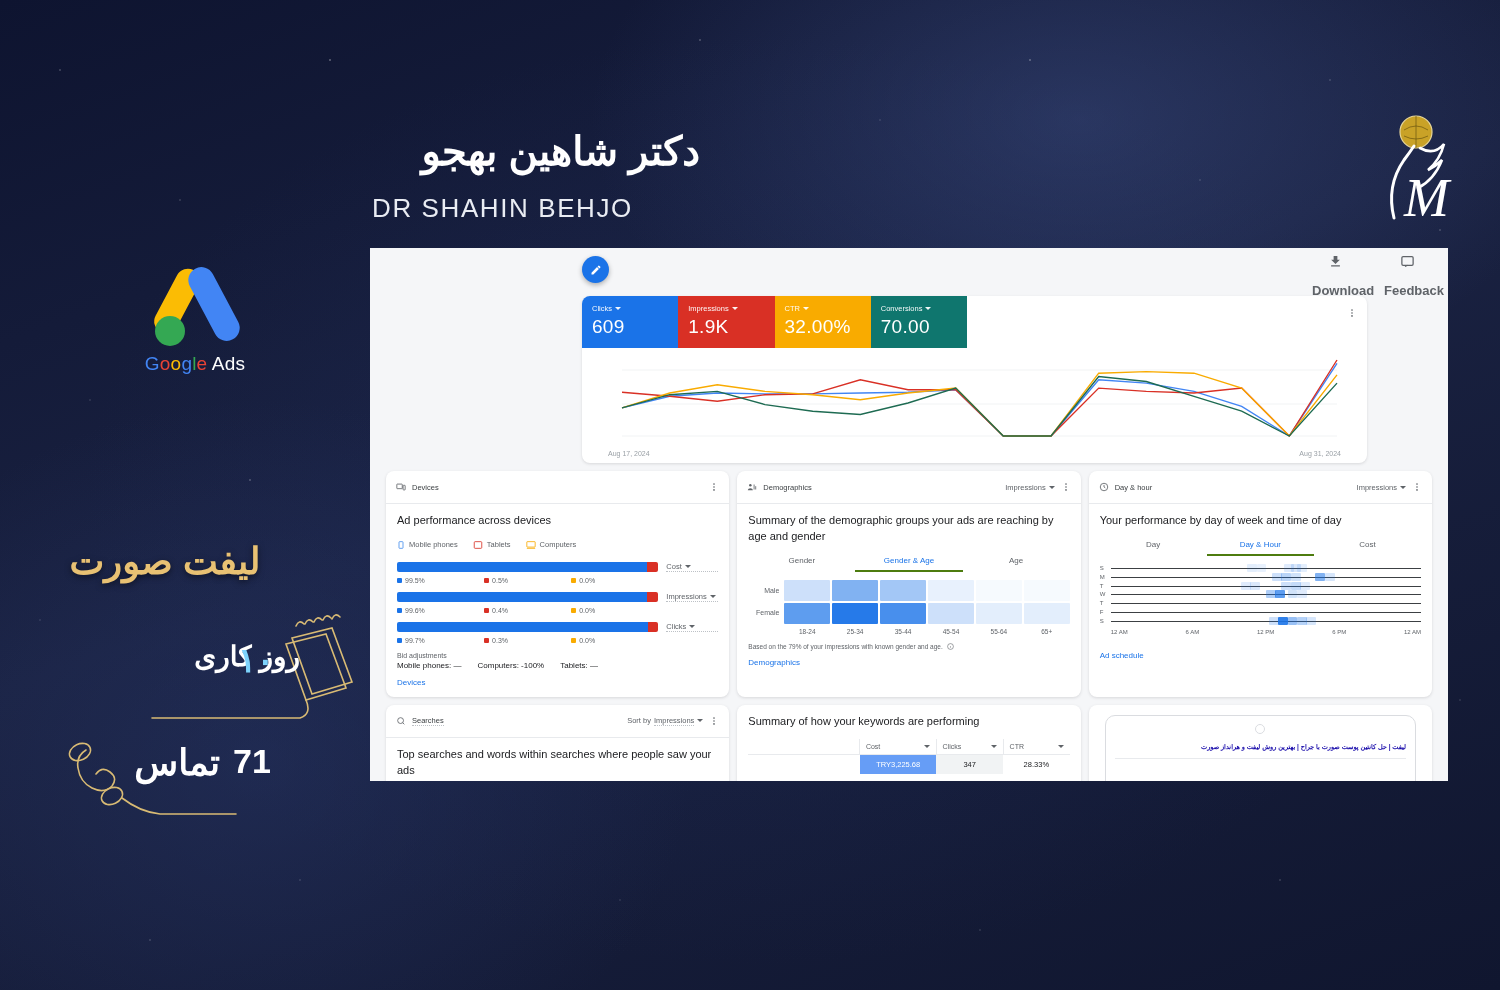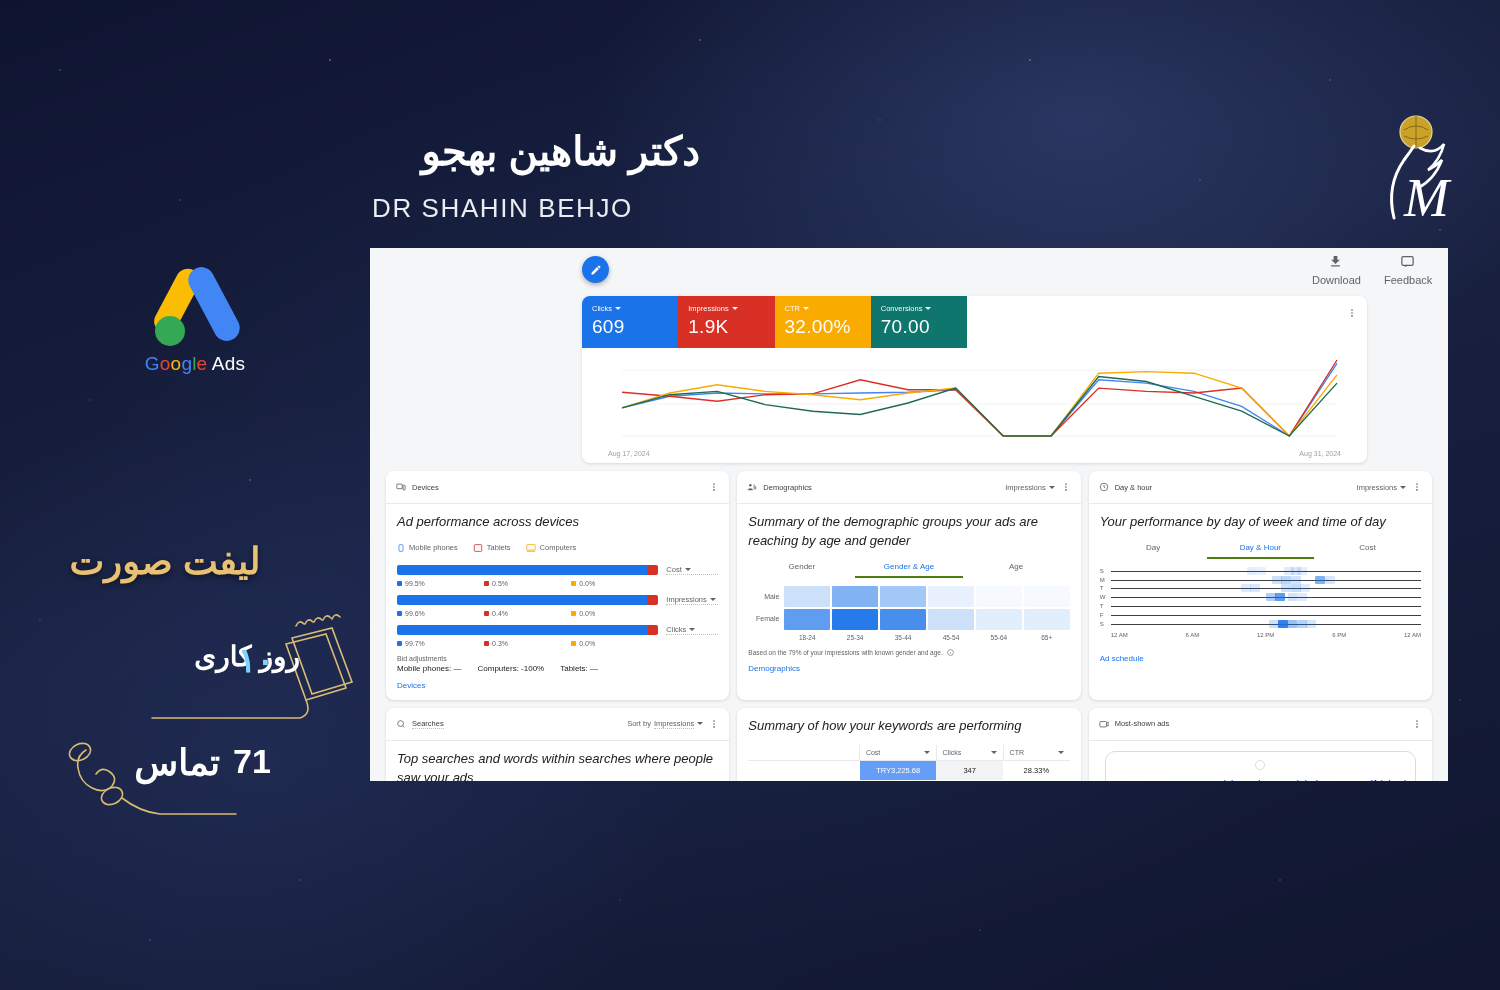--- a/index.html
+++ b/index.html
@@ -114,21 +114,21 @@
   
   .panel {
     position: absolute; left: 370px; top: 248px;
     width: 1078px; height: 533px;
     background: #f5f6f8; overflow: hidden;
   }
   .panel-topbar { height: 48px; position: relative; background: #f5f6f8; }
   .hdr-actions { position: absolute; right: 18px; top: 6px; display: flex; gap: 26px; }
   .hdr-act { width: 46px; text-align: center; color: #80868b; cursor: pointer; }
   .hdr-act .ic { display: block; height: 18px; }
-  .hdr-act .lb { font-size: 11px; display: block; margin-top: 2px; color: #5f6368; }
+  .hdr-act .lb { font-size: 13px; display: block; margin-top: 11px; color: #5f6368; font-weight: bold; }
   .fab {
     position: absolute; left: 212px; top: 8px;
     width: 27px; height: 27px; border-radius: 50%;
     background: #1a73e8; box-shadow: 0 2px 5px rgba(0,0,0,.3);
     display: flex; align-items: center; justify-content: center;
   }
 
   .content { padding: 0 16px; }
 
   
@@ -159,21 +159,21 @@
     display: flex; flex-direction: column;
   }
   .card-hd {
     display: flex; align-items: center; gap: 6px;
     padding: 7px 10px; border-bottom: 1px solid #e8eaed;
   }
   .card-hd .ttl { font-size: 7.5px; color: #3c4043; flex: 1; }
   .card-hd .sel { font-size: 7.5px; color: #5f6368; display: flex; align-items: center; gap: 3px; }
   .card-hd .kebab { color: #5f6368; }
   .card-bd { padding: 9px 11px 10px; }
-  .card-sub { font-size: 13px; color: #202124; line-height: 1.45; font-style: italic; }
+  .card-sub { font-size: 11px; color: #202124; line-height: 1.45; }
   .blue-link { color: #1a73e8; font-size: 8px; cursor: pointer; }
 
   
   .dev-legend { display: flex; gap: 15px; margin: 11px 0 12px; }
   .dev-legend .it { display: flex; align-items: center; gap: 4px; font-size: 7.5px; color: #5f6368; }
   .dev-row { margin-bottom: 5px; display: flex; align-items: center; gap: 8px; }
   .dev-bar { height: 10px; border-radius: 2px; display: flex; overflow: hidden; flex: 1; }
   .dev-bar .b { background: #1a73e8; } .dev-bar .t { background: #d93025; }
   .dev-metric { font-size: 7.5px; color: #5f6368; width: 52px; display: flex; align-items: center; gap: 3px; border-bottom: 1px dotted #bdc1c6; }
   .dev-pcts { display: flex; font-size: 7px; color: #5f6368; margin-bottom: 8px; padding-right: 60px; }
@@ -715,36 +715,20 @@
               
             </div>
             <div class="c c2">TRY3,225.68</div>
             <div class="c c3">347</div>
             <div class="c c4">28.33%</div>
           </div>
         </div>
       </div>
 
       <div class="card">
-        <div class="card-hd">
-          <span class="icon">
-            <svg width="10" height="10" viewBox="0 0 24 24" fill="none" stroke="#5f6368" stroke-width="2">
-                <rect x="2" y="6" width="16" height="13" rx="2"></rect>
-                <path d="M18 10l4-3v10l-4-3"></path>
-              </svg>
-          </span>
-          <span class="ttl">Most-shown ads</span>
-          <span class="kebab">
-            <svg width="10" height="10" viewBox="0 0 24 24" fill="currentColor">
-                <circle cx="12" cy="5" r="2"></circle>
-                <circle cx="12" cy="12" r="2"></circle>
-                <circle cx="12" cy="19" r="2"></circle>
-              </svg>
-          </span>
-        </div>
         <div class="ad-phone">
           <div class="ad-notch"></div>
           <div class="ad-box">
             <div class="ad-ttl">لیفت | حل کانتین پوست صورت با جراح | بهترین روش لیفت و هرانداز صورت</div>
 
           </div>
 
         </div>
       </div>
     </div>

